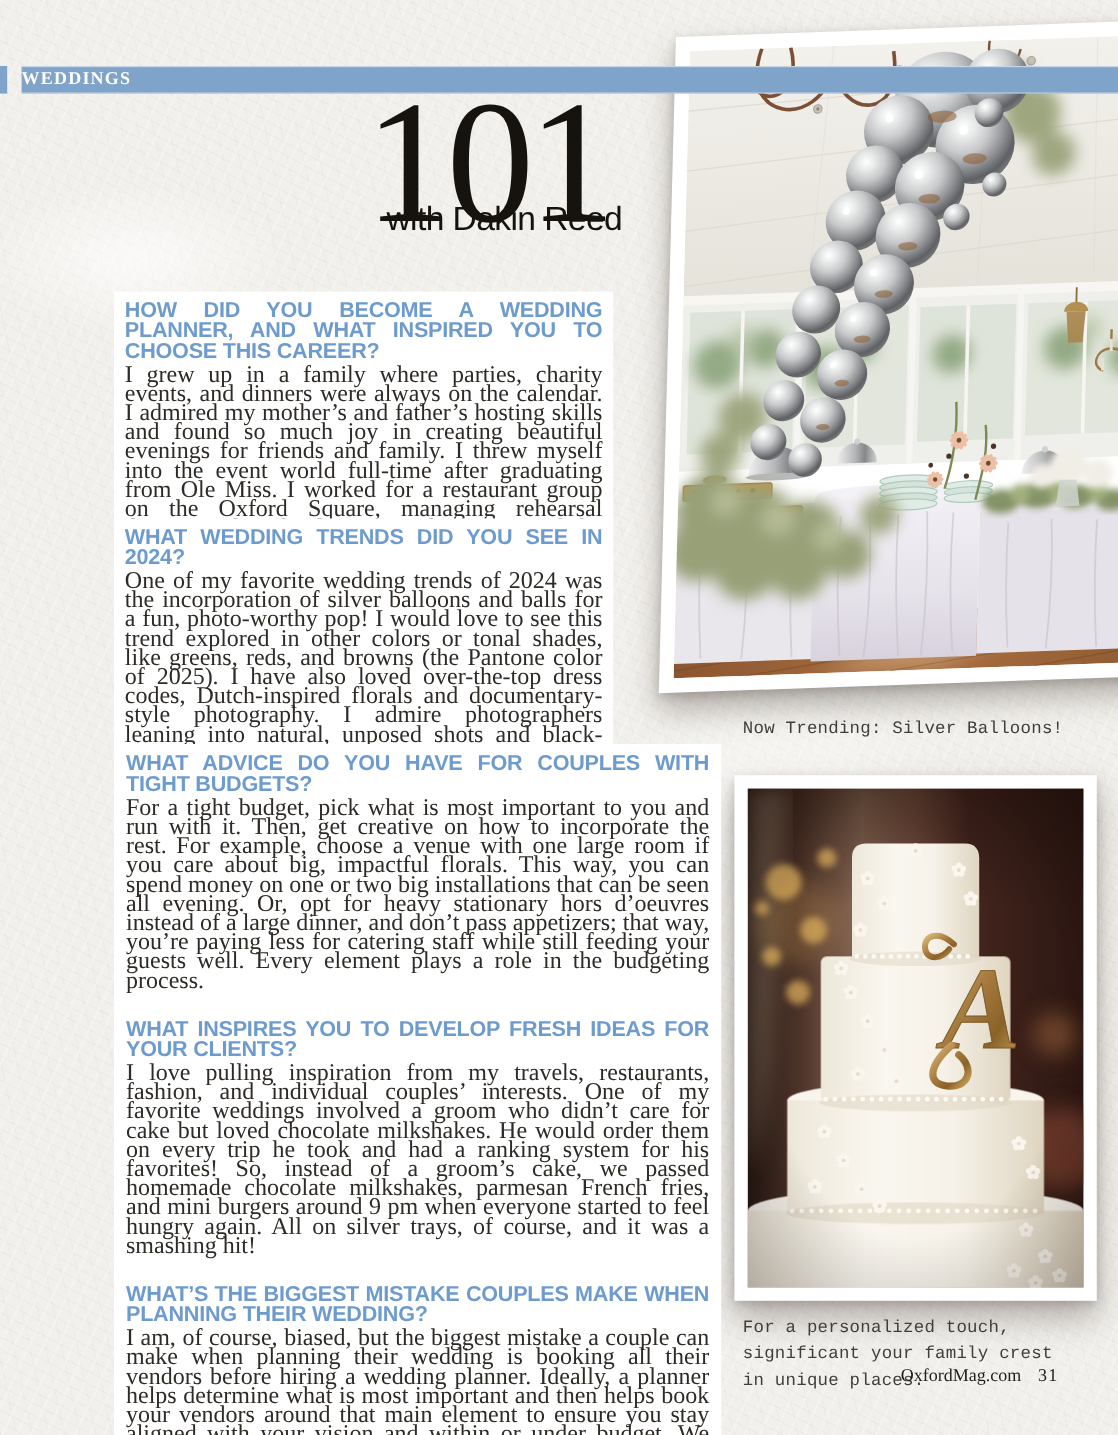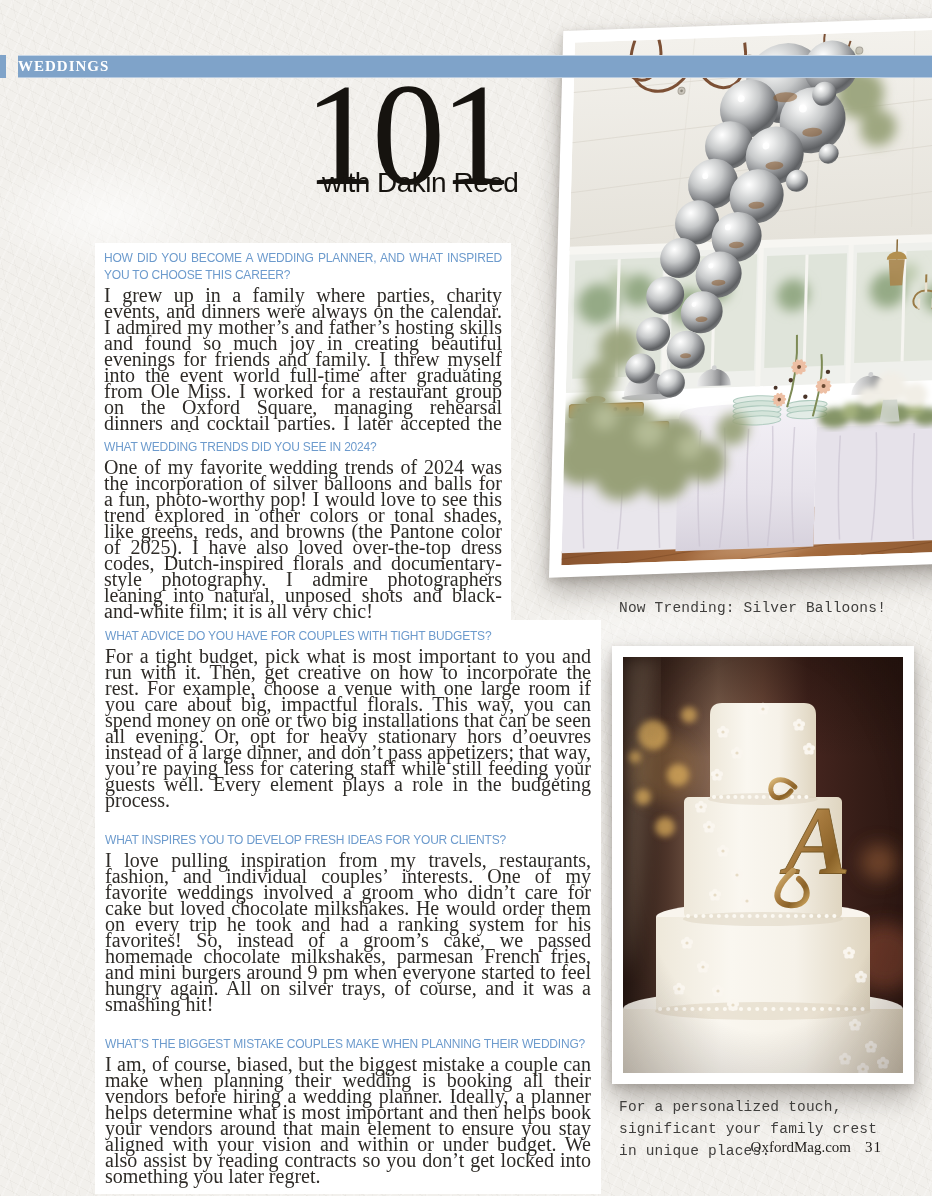--- a/index.html
+++ b/index.html
@@ -37,22 +37,22 @@
     position:absolute;left:322px;top:167px;z-index:4;color:#16130f;
     font-family:Liberation Sans, sans-serif;font-size:28px;letter-spacing:-.5px;white-space:nowrap;
   }
   
   .qa-card{position:absolute;background:#ffffff;z-index:3;box-sizing:border-box;}
   .card-a{left:95px;top:243px;width:416px;padding:7px 9px 8px;}
   .card-b{left:95px;top:432px;width:416px;padding:7px 9px 8px;}
   .card-main{left:95px;top:620px;width:506px;padding:8px 10px 10px;}
   .qa-section + .qa-section{margin-top:24px;}
   .qa-q{
-    margin:0 0 3px;font-family:"Liberation Sans",sans-serif;font-weight:400;
-    font-size:12px;line-height:17px;letter-spacing:-.2px;color:#6d9bcd;text-align:justify;
+    margin:0 0 3px;font-family:"Liberation Sans",sans-serif;font-weight:700;
+    font-size:18px;line-height:17px;letter-spacing:-.2px;color:#6d9bcd;text-align:justify;
   }
   .qa-a{
     margin:0;font-family:"Liberation Serif",serif;font-size:20px;line-height:16px;
     color:#2e2b27;text-align:justify;
   }
   
   .photo{position:absolute;background:#fff;box-sizing:border-box;
     box-shadow:0 14px 26px rgba(72,63,54,.38),0 3px 8px rgba(72,63,54,.22);}
   .photo svg{display:block;width:100%;height:100%;}
   .photo-balloons{left:556px;top:24px;width:420px;height:546px;padding:12px;

